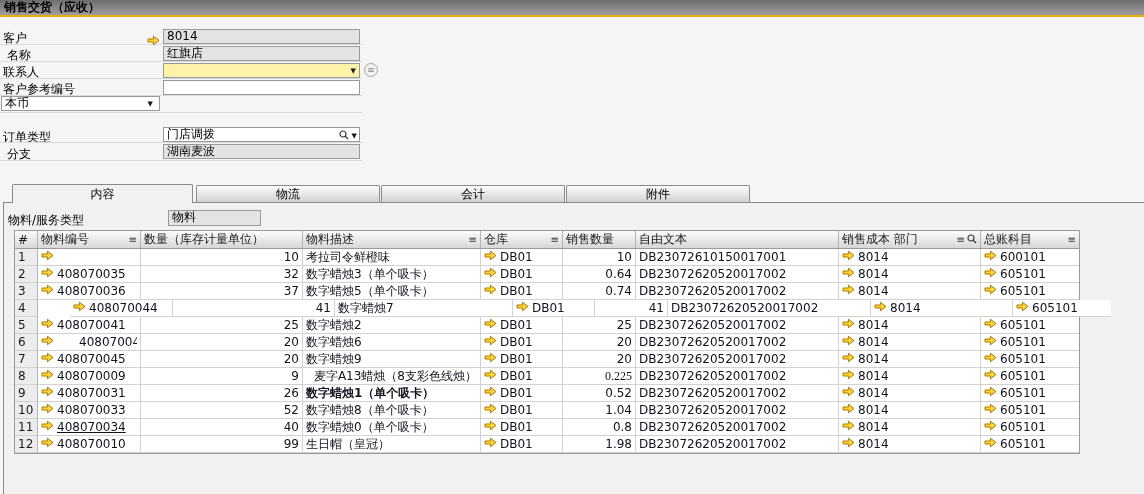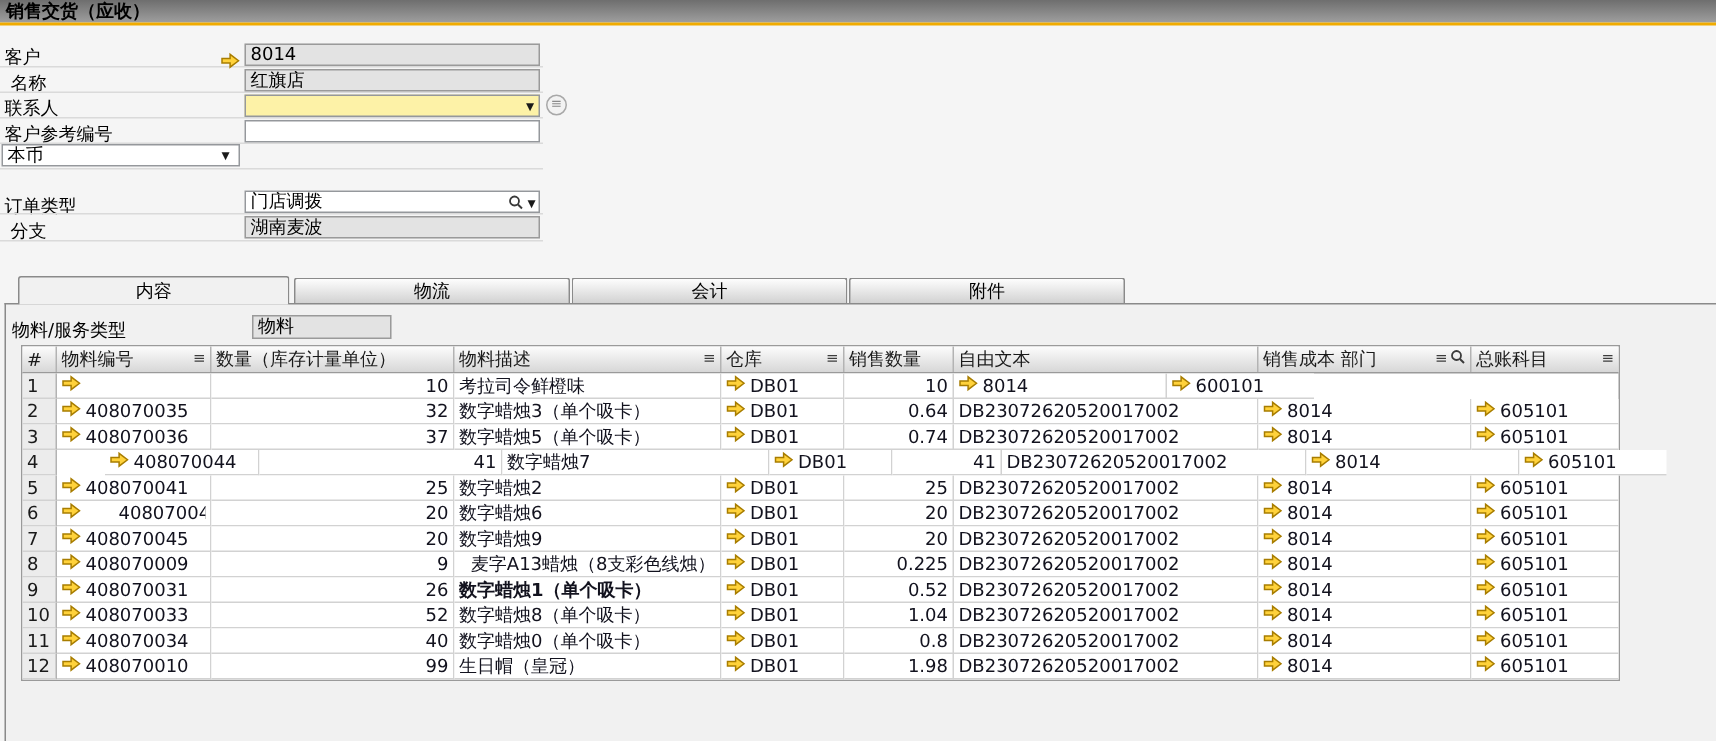--- a/index.html
+++ b/index.html
@@ -178,20 +178,23 @@
           </div>
           <div class="cell" style="flex: 0 0 82px;">
             <span class="link-arrow"><svg width="13" height="11" viewBox="0 0 13 11">
                 <path d="M1 4 h5.4 V1.2 L12 5.5 L6.4 9.8 V7 H1 Z" fill="#ffd23b" stroke="#a87d00" stroke-width="1"></path>
               </svg></span>
             <span style="overflow: hidden;">DB01</span>
           </div>
           <div class="cell num" style="flex: 0 0 73px;">
             <span style="overflow: hidden;">10</span>
           </div>
+          <div class="cell" style="flex: 0 0 203px;">
+            <span style="overflow: hidden;">DB23072610150017001</span>
+          </div>
           <div class="cell" style="flex: 0 0 142px;">
             <span class="link-arrow"><svg width="13" height="11" viewBox="0 0 13 11">
                 <path d="M1 4 h5.4 V1.2 L12 5.5 L6.4 9.8 V7 H1 Z" fill="#ffd23b" stroke="#a87d00" stroke-width="1"></path>
               </svg></span>
             <span style="overflow: hidden;">8014</span>
           </div>
           <div class="cell" style="flex: 0 0 98px;">
             <span class="link-arrow"><svg width="13" height="11" viewBox="0 0 13 11">
                 <path d="M1 4 h5.4 V1.2 L12 5.5 L6.4 9.8 V7 H1 Z" fill="#ffd23b" stroke="#a87d00" stroke-width="1"></path>
               </svg></span>
@@ -459,21 +462,21 @@
           </div>
           <div class="cell" style="flex: 0 0 178px; justify-content: flex-end;">
             <span style="overflow: hidden;">麦字A13蜡烛（8支彩色线烛）</span>
           </div>
           <div class="cell" style="flex: 0 0 82px;">
             <span class="link-arrow"><svg width="13" height="11" viewBox="0 0 13 11">
                 <path d="M1 4 h5.4 V1.2 L12 5.5 L6.4 9.8 V7 H1 Z" fill="#ffd23b" stroke="#a87d00" stroke-width="1"></path>
               </svg></span>
             <span style="overflow: hidden;">DB01</span>
           </div>
-          <div class="cell num" style="flex: 0 0 73px;">
+          <div class="cell num" style="flex: 0 0 73px; font-family: Liberation Serif, serif;">
             <span style="overflow: hidden;">0.225</span>
           </div>
           <div class="cell" style="flex: 0 0 203px;">
             <span style="overflow: hidden;">DB23072620520017002</span>
           </div>
           <div class="cell" style="flex: 0 0 142px;">
             <span class="link-arrow"><svg width="13" height="11" viewBox="0 0 13 11">
                 <path d="M1 4 h5.4 V1.2 L12 5.5 L6.4 9.8 V7 H1 Z" fill="#ffd23b" stroke="#a87d00" stroke-width="1"></path>
               </svg></span>
             <span style="overflow: hidden;">8014</span>
@@ -564,21 +567,21 @@
             <span class="link-arrow"><svg width="13" height="11" viewBox="0 0 13 11">
                 <path d="M1 4 h5.4 V1.2 L12 5.5 L6.4 9.8 V7 H1 Z" fill="#ffd23b" stroke="#a87d00" stroke-width="1"></path>
               </svg></span>
             <span style="overflow: hidden;">605101</span>
           </div>
         </div>
         <div class="trow">
           <div class="cell rownum" style="flex: 0 0 23px;">
             <span style="overflow: hidden;">11</span>
           </div>
-          <div class="cell" style="flex: 0 0 103px;">
+          <div class="cell" style="flex: 0 0 103px; text-decoration: underline;">
             <span class="link-arrow"><svg width="13" height="11" viewBox="0 0 13 11">
                 <path d="M1 4 h5.4 V1.2 L12 5.5 L6.4 9.8 V7 H1 Z" fill="#ffd23b" stroke="#a87d00" stroke-width="1"></path>
               </svg></span>
             <span style="overflow: hidden;">408070034</span>
           </div>
           <div class="cell num" style="flex: 0 0 162px;">
             <span style="overflow: hidden;">40</span>
           </div>
           <div class="cell" style="flex: 0 0 178px;">
             <span style="overflow: hidden;">数字蜡烛0（单个吸卡）</span>

